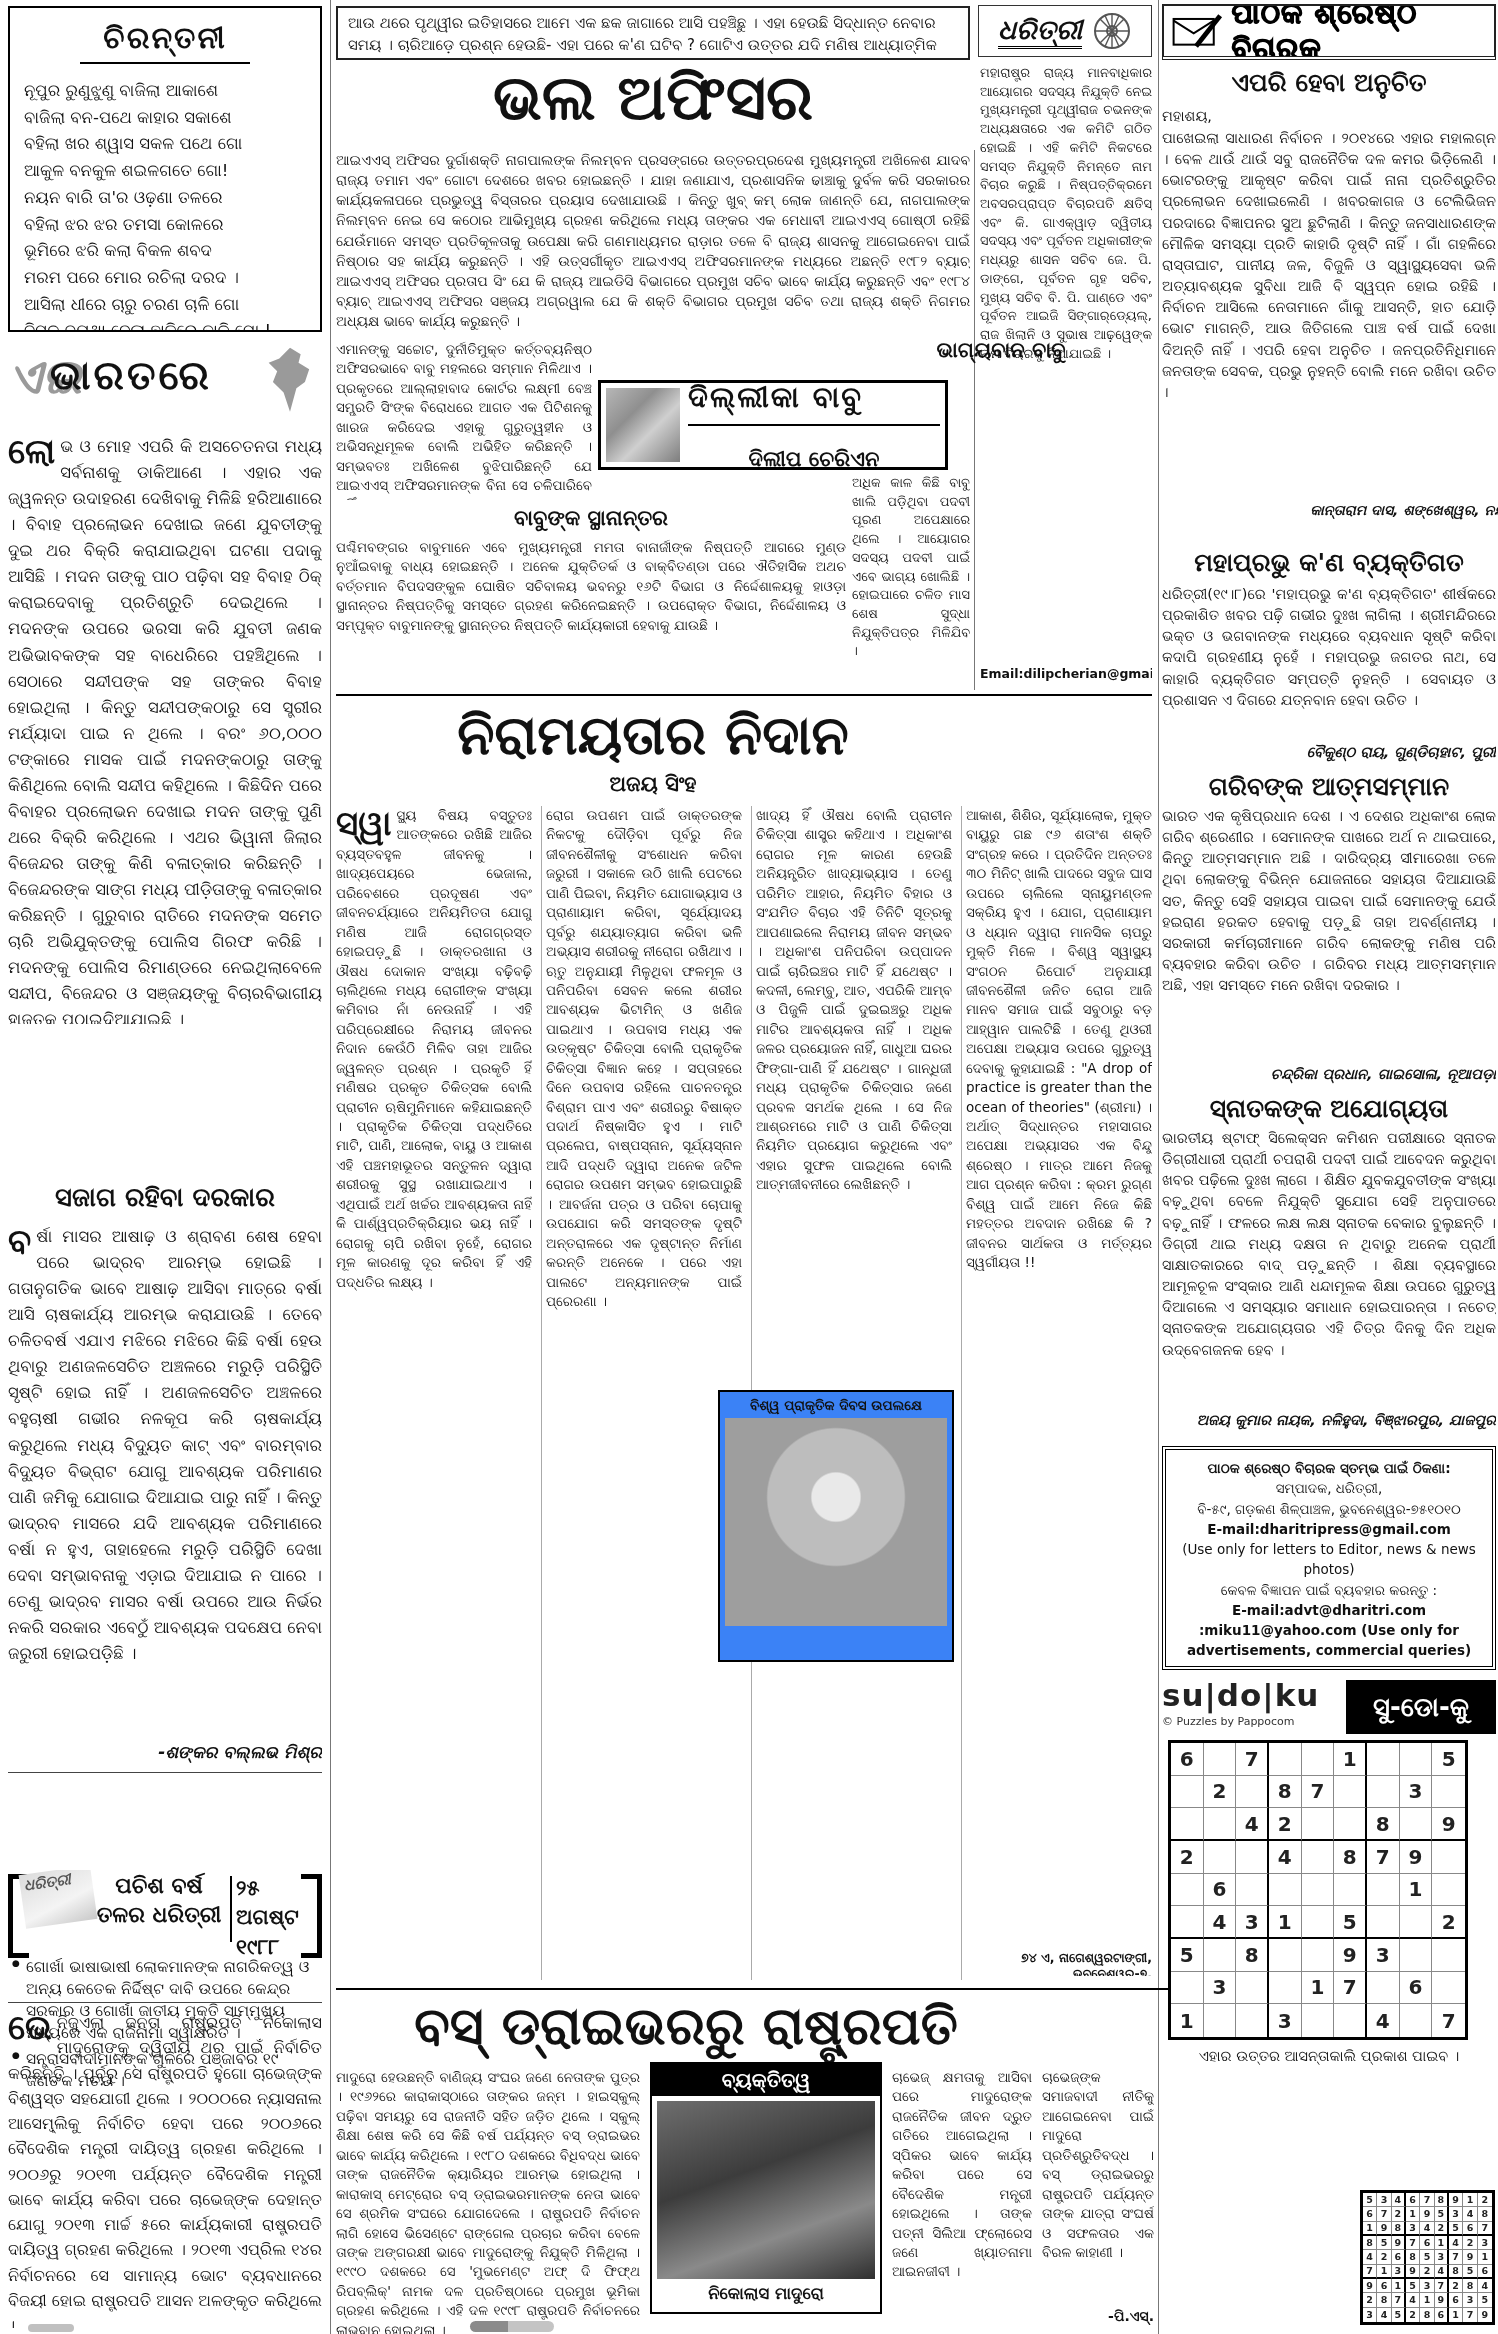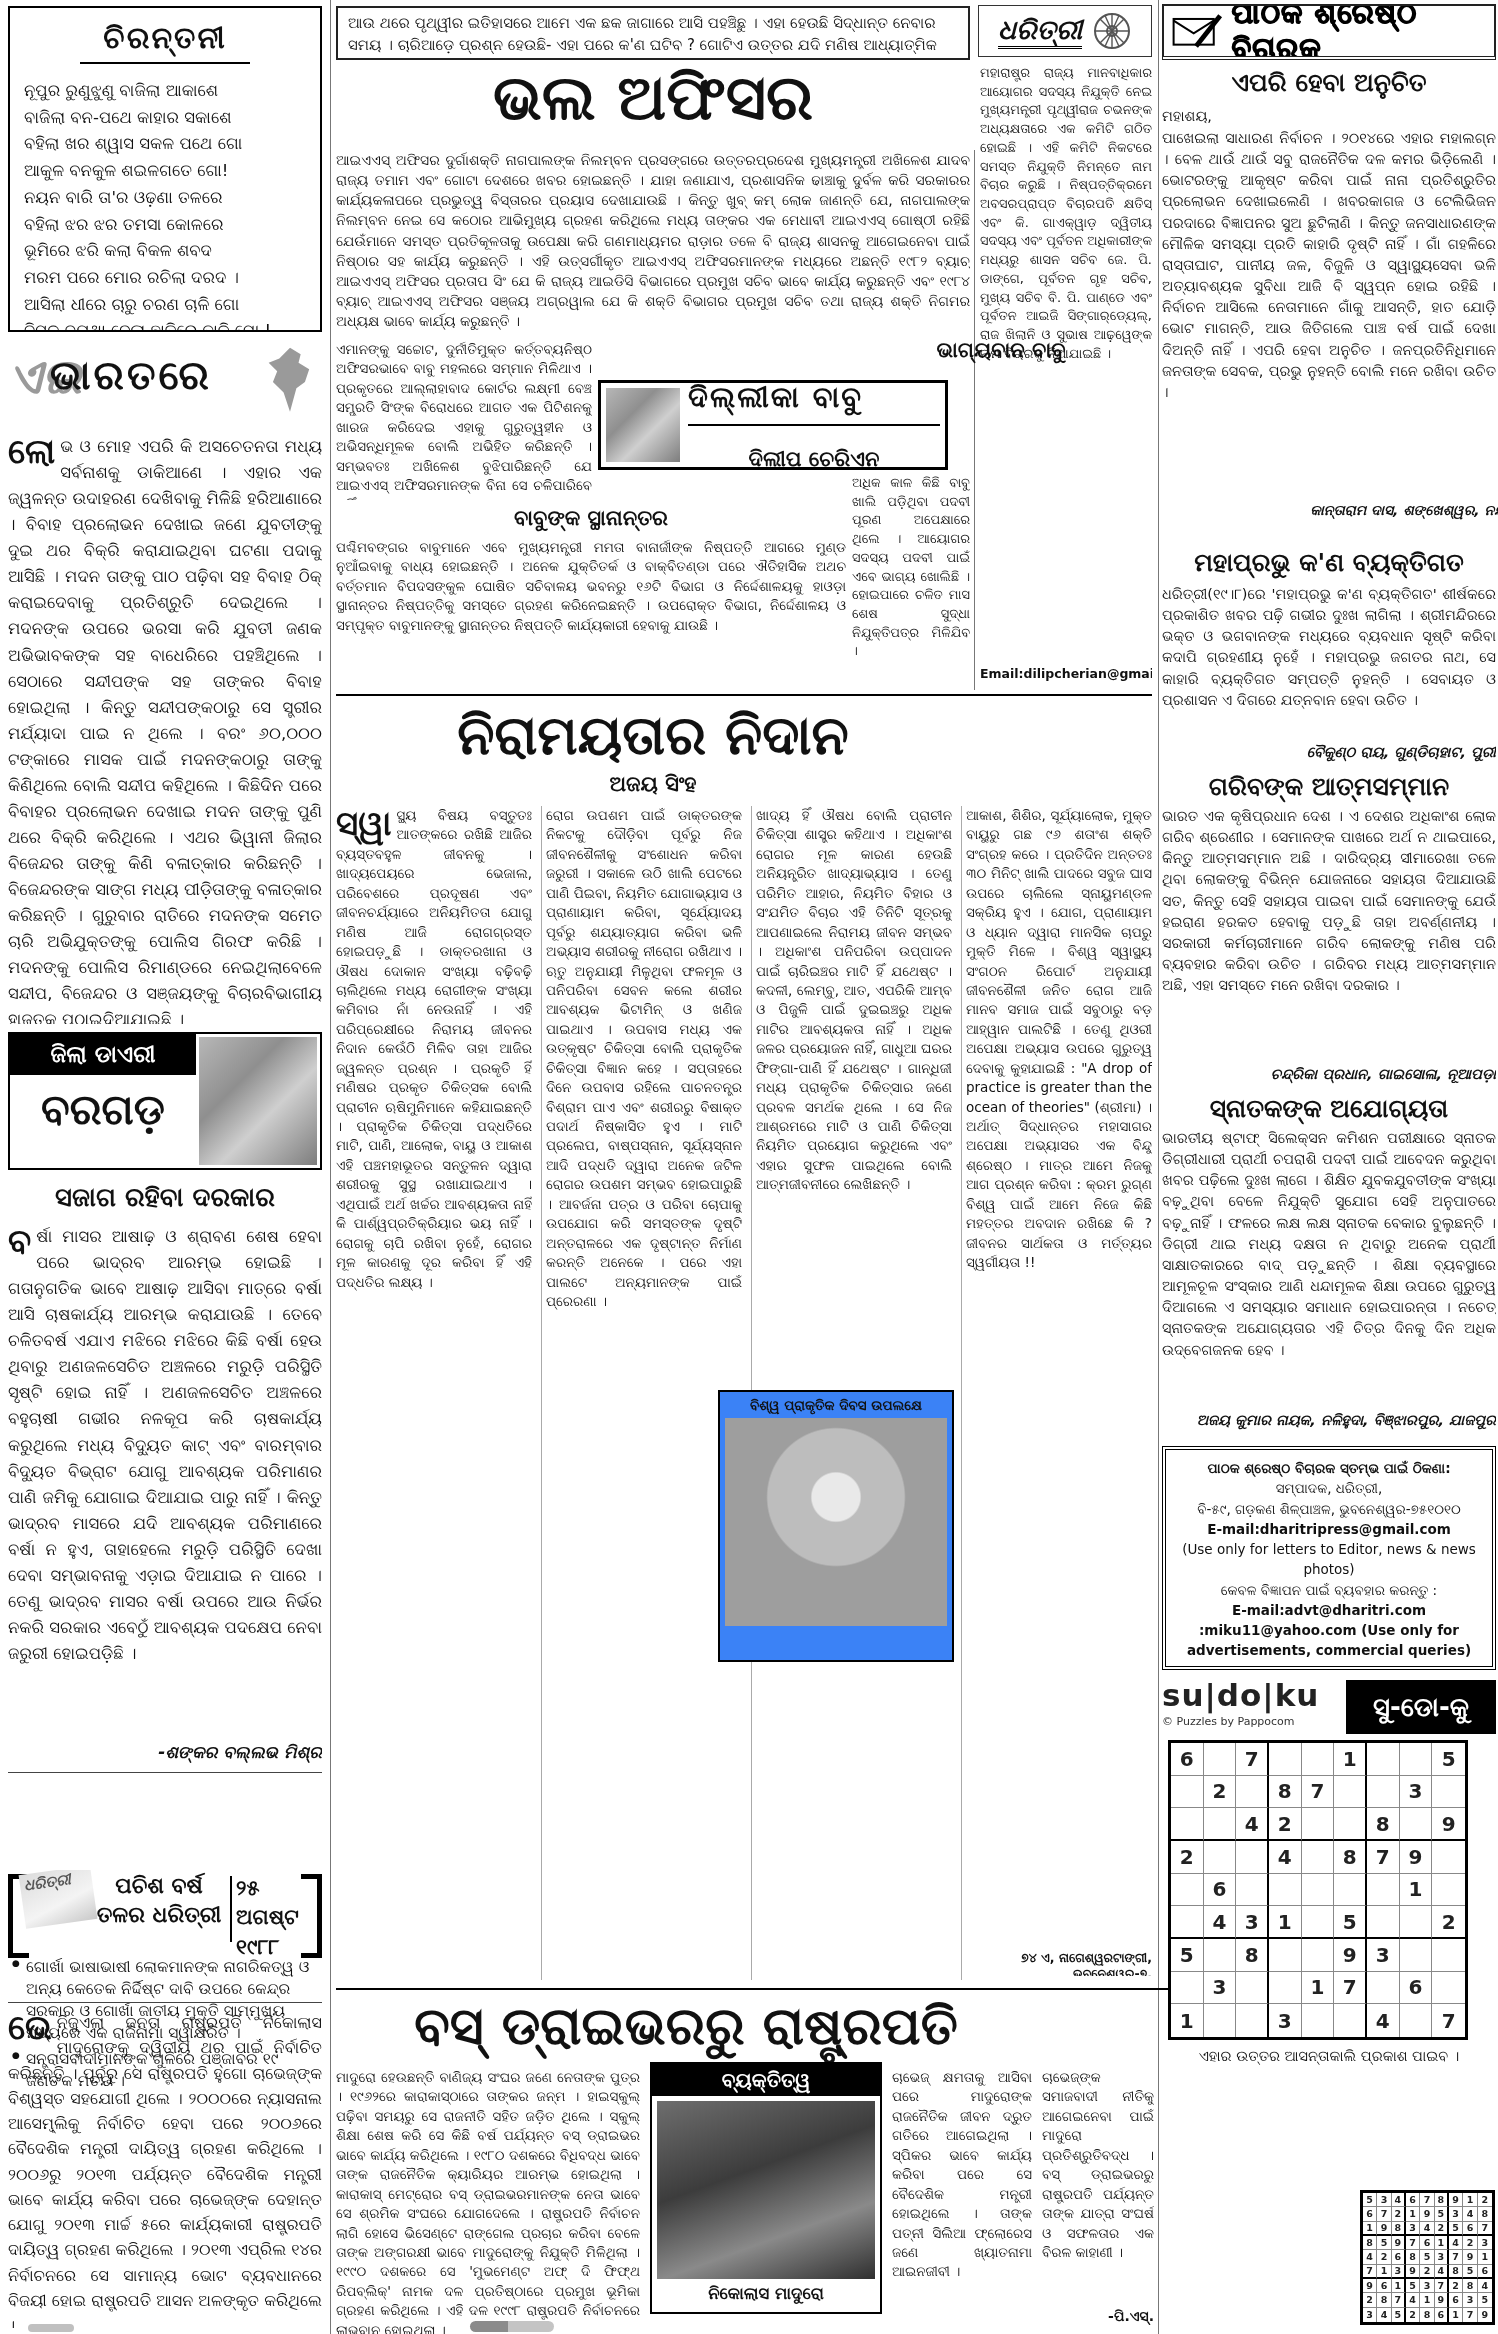--- a/index.html
+++ b/index.html
@@ -123,27 +123,20 @@
 
   <div class="abs bharat-head" style="left:8px;top:342px;width:314px;height:88px;">
     <span class="bharat-prefix">ଏଇ</span>
     <span class="bharat-main">ଭାରତରେ</span>
     <svg width="64" height="82" viewBox="0 0 60 70" style="position:absolute;right:0;top:0;">
       <path d="M30,2 L40,8 L38,16 L48,22 L44,34 L36,40 L30,62 L24,44 L14,34 L18,24 L10,16 L20,12 Z" fill="#9a9a9a"></path>
     </svg>
   </div>
   <div class="abs rail-text just dropcap" style="left:8px;top:434px;width:314px;height:590px;">ଲୋଭ ଓ ମୋହ ଏପରି କି ଅସଚେତନତା ମଧ୍ୟ ସର୍ବନାଶକୁ ଡାକିଆଣେ । ଏହାର ଏକ ଜ୍ୱଳନ୍ତ ଉଦାହରଣ ଦେଖିବାକୁ ମିଳିଛି ହରିଆଣାରେ । ବିବାହ ପ୍ରଲୋଭନ ଦେଖାଇ ଜଣେ ଯୁବତୀଙ୍କୁ ଦୁଇ ଥର ବିକ୍ରି କରାଯାଇଥିବା ଘଟଣା ପଦାକୁ ଆସିଛି । ମଦନ ତାଙ୍କୁ ପାଠ ପଢ଼ିବା ସହ ବିବାହ ଠିକ୍ କରାଇଦେବାକୁ ପ୍ରତିଶ୍ରୁତି ଦେଇଥିଲେ । ମଦନଙ୍କ ଉପରେ ଭରସା କରି ଯୁବତୀ ଜଣକ ଅଭିଭାବକଙ୍କ ସହ ବାଧେରିରେ ପହଞ୍ଚିଥିଲେ । ସେଠାରେ ସନ୍ଦୀପଙ୍କ ସହ ତାଙ୍କର ବିବାହ ହୋଇଥିଲା । କିନ୍ତୁ ସନ୍ଦୀପଙ୍କଠାରୁ ସେ ସ୍ତ୍ରୀର ମର୍ଯ୍ୟାଦା ପାଇ ନ ଥିଲେ । ବରଂ ୬୦,୦୦୦ ଟଙ୍କାରେ ମାସକ ପାଇଁ ମଦନଙ୍କଠାରୁ ତାଙ୍କୁ କିଣିଥିଲେ ବୋଲି ସନ୍ଦୀପ କହିଥିଲେ । କିଛିଦିନ ପରେ ବିବାହର ପ୍ରଲୋଭନ ଦେଖାଇ ମଦନ ତାଙ୍କୁ ପୁଣି ଥରେ ବିକ୍ରି କରିଥିଲେ । ଏଥର ଭିୱାନୀ ଜିଲାର ବିଜେନ୍ଦର ତାଙ୍କୁ କିଣି ବଳାତ୍କାର କରିଛନ୍ତି । ବିଜେନ୍ଦରଙ୍କ ସାଙ୍ଗ ମଧ୍ୟ ପୀଡ଼ିତାଙ୍କୁ ବଳାତ୍କାର କରିଛନ୍ତି । ଗୁରୁବାର ରାତିରେ ମଦନଙ୍କ ସମେତ ଚାରି ଅଭିଯୁକ୍ତଙ୍କୁ ପୋଲିସ ଗିରଫ କରିଛି । ମଦନଙ୍କୁ ପୋଲିସ ରିମାଣ୍ଡରେ ନେଇଥିଲାବେଳେ ସନ୍ଦୀପ, ବିଜେନ୍ଦର ଓ ସଞ୍ଜୟଙ୍କୁ ବିଚାରବିଭାଗୀୟ ହାଜତକୁ ପଠାଇଦିଆଯାଇଛି ।</div>
 
-  <div class="abs diary-box" style="left:8px;top:1032px;width:314px;height:138px;">
-    <div class="diary-left">
-      <div class="diary-banner">ଜିଲା ଡାଏରୀ</div>
-      <div class="diary-place">ବରଗଡ଼</div>
-    </div>
-    <div class="photo" style="flex:1;margin:3px;"></div>
-  </div>
   <div class="abs subhead" style="left:8px;top:1182px;width:314px;height:34px;font-size:26px;">ସଜାଗ ରହିବା ଦରକାର</div>
   <div class="abs rail-text just dropcap" style="left:8px;top:1224px;width:314px;height:516px;">ବର୍ଷା ମାସର ଆଷାଢ଼ ଓ ଶ୍ରାବଣ ଶେଷ ହେବା ପରେ ଭାଦ୍ରବ ଆରମ୍ଭ ହୋଇଛି । ଗତାନୁଗତିକ ଭାବେ ଆଷାଢ଼ ଆସିବା ମାତ୍ରେ ବର୍ଷା ଆସି ଚାଷକାର୍ଯ୍ୟ ଆରମ୍ଭ କରାଯାଉଛି । ତେବେ ଚଳିତବର୍ଷ ଏଯାଏ ମଝିରେ ମଝିରେ କିଛି ବର୍ଷା ହେଉ ଥିବାରୁ ଅଣଜଳସେଚିତ ଅଞ୍ଚଳରେ ମରୁଡ଼ି ପରିସ୍ଥିତି ସୃଷ୍ଟି ହୋଇ ନାହିଁ । ଅଣଜଳସେଚିତ ଅଞ୍ଚଳରେ ବହୁଚାଷୀ ଗଭୀର ନଳକୂପ କରି ଚାଷକାର୍ଯ୍ୟ କରୁଥିଲେ ମଧ୍ୟ ବିଦ୍ୟୁତ କାଟ୍ ଏବଂ ବାରମ୍ବାର ବିଦ୍ୟୁତ ବିଭ୍ରାଟ ଯୋଗୁ ଆବଶ୍ୟକ ପରିମାଣର ପାଣି ଜମିକୁ ଯୋଗାଇ ଦିଆଯାଇ ପାରୁ ନାହିଁ ।  କିନ୍ତୁ ଭାଦ୍ରବ ମାସରେ ଯଦି ଆବଶ୍ୟକ ପରିମାଣରେ ବର୍ଷା ନ ହୁଏ, ତାହାହେଲେ ମରୁଡ଼ି ପରିସ୍ଥିତି ଦେଖା ଦେବା ସମ୍ଭାବନାକୁ ଏଡ଼ାଇ ଦିଆଯାଇ ନ ପାରେ ।  ତେଣୁ ଭାଦ୍ରବ ମାସର ବର୍ଷା ଉପରେ ଆଉ ନିର୍ଭର ନକରି ସରକାର ଏବେଠୁଁ ଆବଶ୍ୟକ ପଦକ୍ଷେପ ନେବା ଜରୁରୀ ହୋଇପଡ଼ିଛି ।</div>
   <div class="abs rgt sig-line" style="left:8px;top:1742px;width:314px;height:26px;font-size:17px;">-ଶଙ୍କର ବଲ୍ଲଭ ମିଶ୍ର</div>
 
   <div class="hrule" style="left:8px;top:1772px;width:314px;"></div>
 
   <div class="abs old-box" style="left:8px;top:1782px;width:314px;height:216px;">
     <div class="bracket l"></div>
     <div class="bracket r"></div>
     <div class="old-logo">ଧରିତ୍ରୀ</div>

